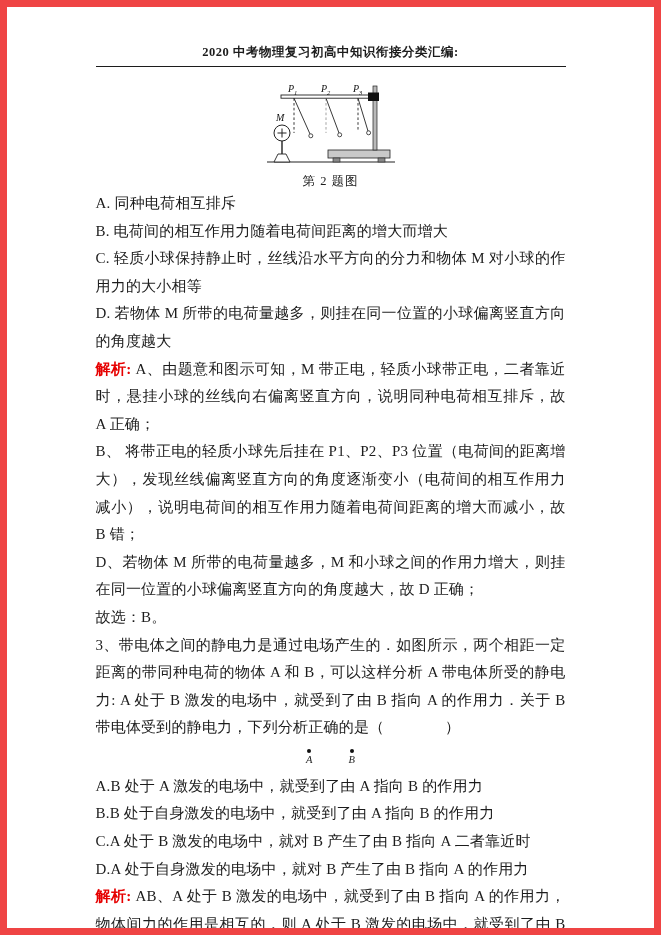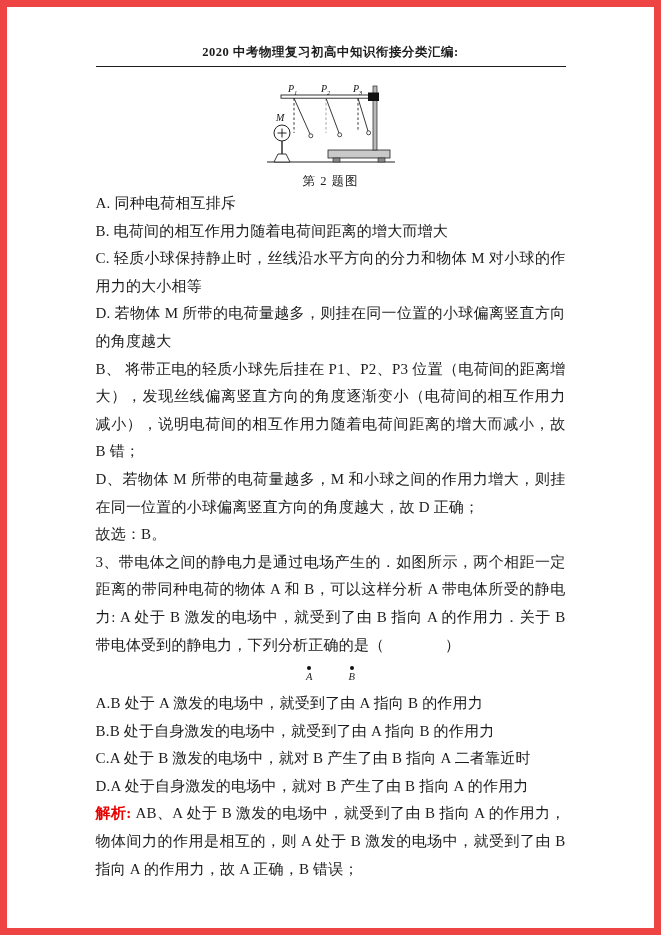--- a/index.html
+++ b/index.html
@@ -104,20 +104,21 @@
         </g>
       </svg>
       <div class="fig-caption">第 2 题图</div>
     </div>
 
     <p class="first-block">A. 同种电荷相互排斥</p>
     <p>B. 电荷间的相互作用力随着电荷间距离的增大而增大</p>
     <p>C. 轻质小球保持静止时，丝线沿水平方向的分力和物体 M 对小球的作用力的大小相等</p>
     <p>D. 若物体 M 所带的电荷量越多，则挂在同一位置的小球偏离竖直方向的角度越大</p>
 
+    <p><span class="lbl">解析:</span><span>A、由题意和图示可知，M 带正电，轻质小球带正电，二者靠近时，悬挂小球的丝线向右偏离竖直方向，说明同种电荷相互排斥，故 A 正确；</span></p>
     <p>B、 将带正电的轻质小球先后挂在 P1、P2、P3 位置（电荷间的距离增大），发现丝线偏离竖直方向的角度逐渐变小（电荷间的相互作用力减小），说明电荷间的相互作用力随着电荷间距离的增大而减小，故 B 错；</p>
     <p>D、若物体 M 所带的电荷量越多，M 和小球之间的作用力增大，则挂在同一位置的小球偏离竖直方向的角度越大，故 D 正确；</p>
     <p>故选：B。</p>
 
     <p>3、带电体之间的静电力是通过电场产生的．如图所示，两个相距一定距离的带同种电荷的物体 A 和 B，可以这样分析 A 带电体所受的静电力: A 处于 B 激发的电场中，就受到了由 B 指向 A 的作用力．关于 B 带电体受到的静电力，下列分析正确的是（　　　　）</p>
 
     <div class="dots-fig">
       <div class="dot-item">
         <span class="dot"></span>
         <span class="dot-label">A</span>

